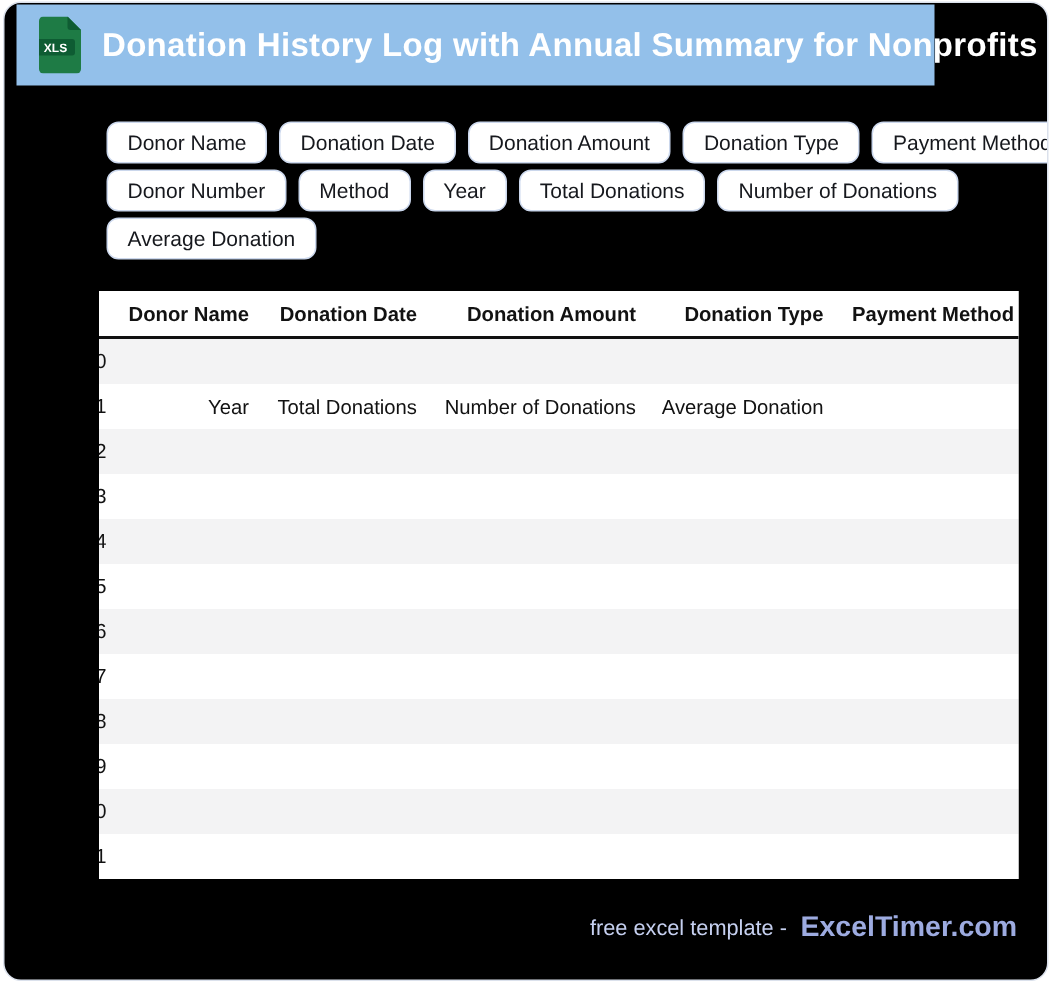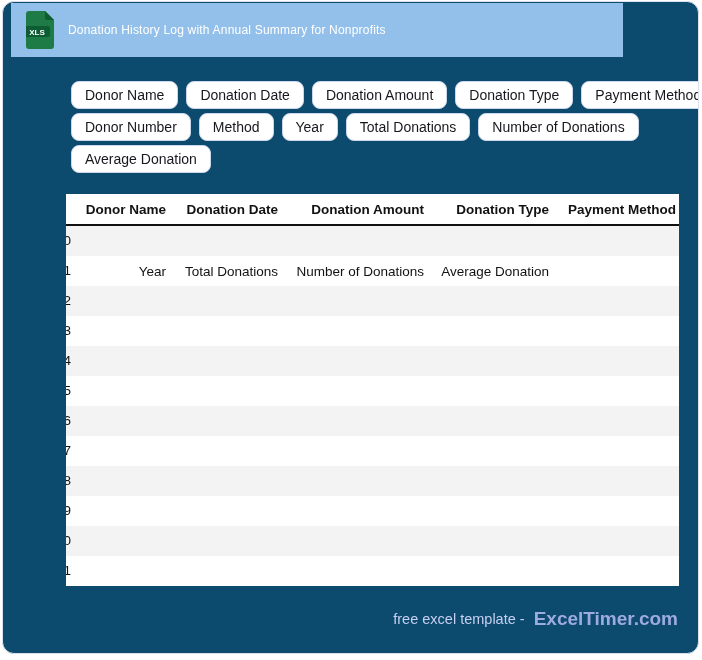--- a/index.html
+++ b/index.html
@@ -5,36 +5,36 @@
   html,body{margin:0;padding:0;}
   body{
     width:702px;height:660px;
     background:#ffffff;
     font-family:"Liberation Sans", sans-serif;
     position:relative;
     overflow:hidden;
   }
   .card{
     position:absolute;left:2px;top:1px;width:697px;height:653px;
-    background:#0c4a6e;
+    background:#000000;
     border:1px solid #dbe1ec;
     border-radius:12px;
     box-sizing:border-box;
     overflow:hidden;
   }
   
   .titlebar{
     position:absolute;left:8px;top:1px;width:612px;height:54px;
     background:#93c0ea;
     display:flex;align-items:center;
   }
   .xls-icon{width:28px;height:38px;margin-left:15px;flex:0 0 auto;}
   .titlebar h1{
     margin:0 12px 0 14px;
-    font-size:12px;font-weight:400;color:#ffffff;
+    font-size:22px;font-weight:700;color:#ffffff;
     letter-spacing:.2px;white-space:nowrap;
   }
   
   .chips{position:absolute;left:68px;top:79px;}
   .chip-row{display:flex;gap:8px;margin-bottom:4px;}
   .chip{
     height:28px;line-height:26px;
     padding:0 13px;
     background:#ffffff;
     border:1px solid #cbd7ec;

